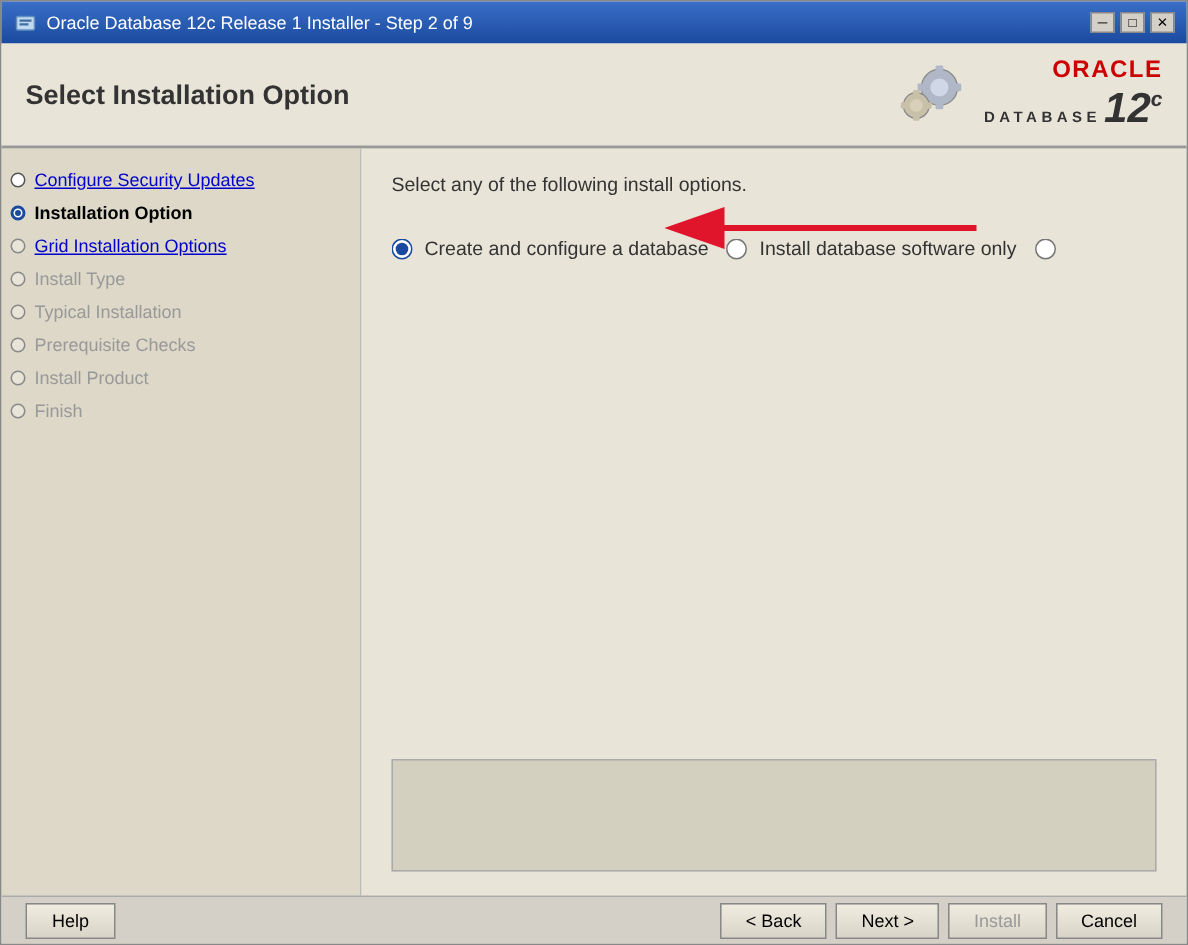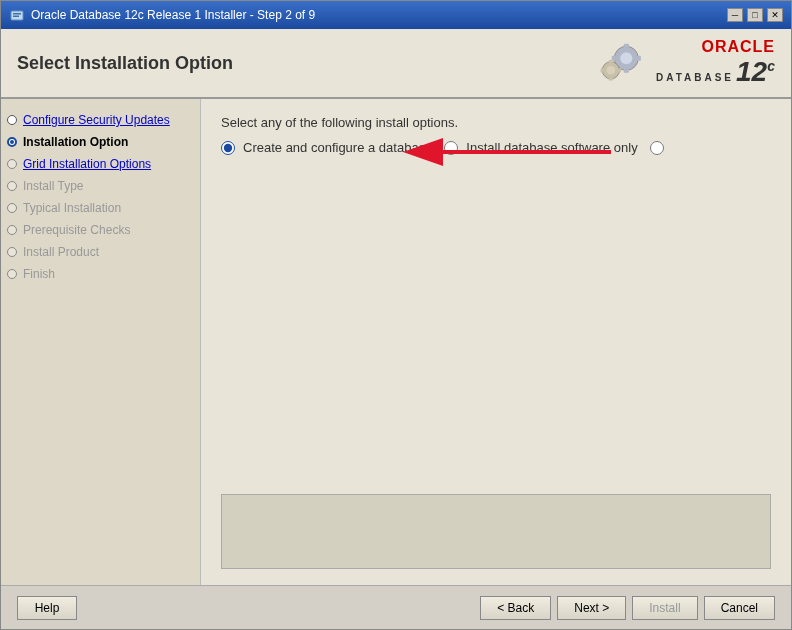--- a/index.html
+++ b/index.html
@@ -120,21 +120,21 @@
 
     
     .content {
       display: flex;
       flex: 1;
       overflow: hidden;
     }
 
     
     .sidebar {
-      width: 200px;
+      width: 240px;
       background: #ddd8c8;
       border-right: 1px solid #bbb;
       padding: 10px 0;
       flex-shrink: 0;
     }
     .sidebar-item {
       padding: 4px 8px 4px 22px;
       color: #333;
       font-size: 12px;
       display: flex;
@@ -182,21 +182,21 @@
       border-radius: 50%;
     }
 
     
     .main {
       flex: 1;
       background: #e8e4d8;
       padding: 16px 20px;
       display: flex;
       flex-direction: column;
-      gap: 6px;
+      gap: 24px;
     }
     .main-instruction {
       font-size: 13px;
       color: #333;
       margin-bottom: 4px;
     }
 
     .option-group {
       display: flex;
       flex-direction: row;
@@ -230,21 +230,21 @@
       height: 75px;
       padding: 6px;
       font-size: 12px;
       color: #555;
     }
 
     
     .footer {
       background: #d4d0c8;
       border-top: 1px solid #aaa;
-      height: 44px;
+      height: 32px;
       display: flex;
       align-items: center;
       justify-content: space-between;
       padding: 0 16px;
       flex-shrink: 0;
     }
     .footer-right {
       display: flex;
       gap: 6px;
     }

